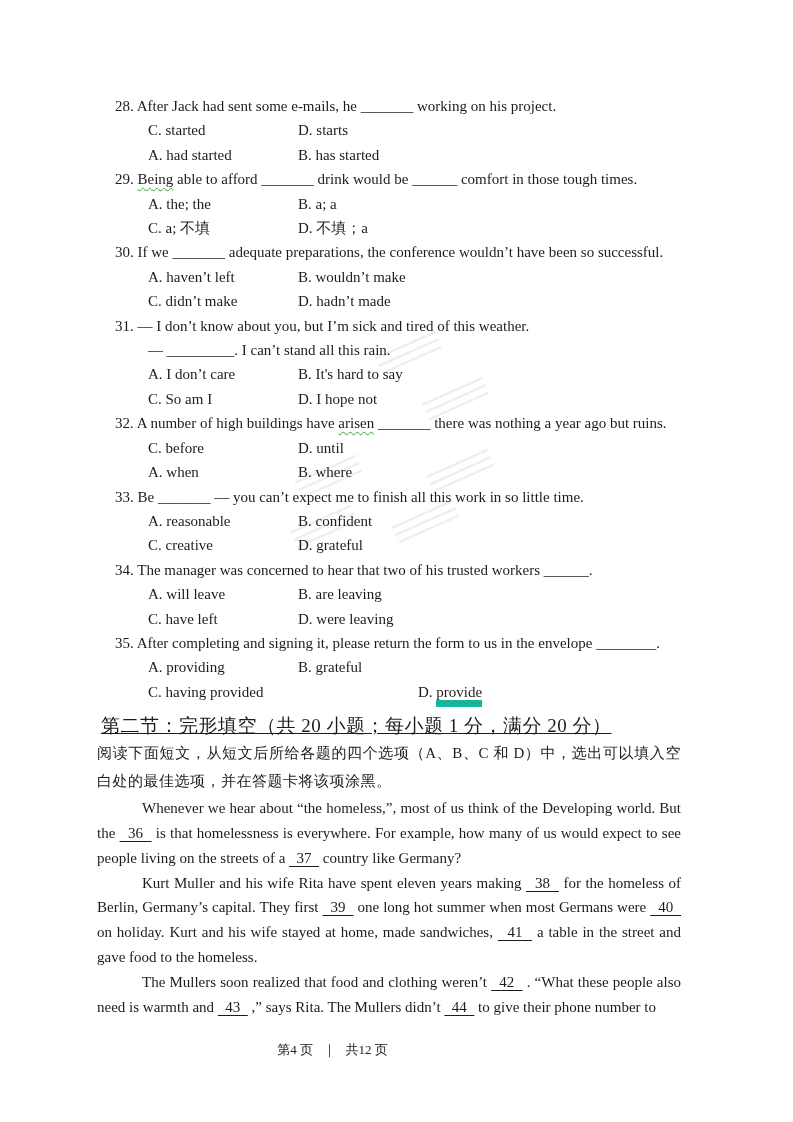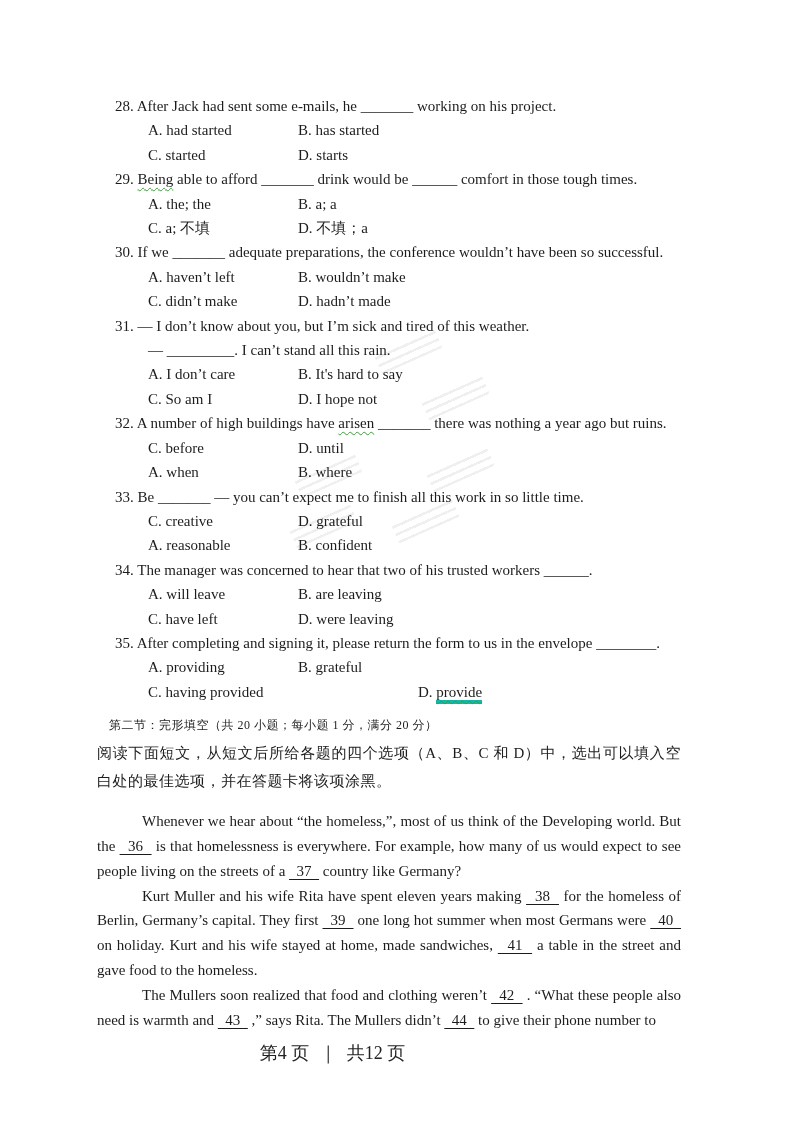--- a/index.html
+++ b/index.html
@@ -24,35 +24,35 @@
   .opt-row{padding-left:51px;}
   .opt-row .opt:first-child{display:inline-block;width:150px;}
   .opt-row.wide .opt:first-child{width:270px;}
   .wavy{
     text-decoration-line:underline;
     text-decoration-style:wavy;
     text-decoration-color:#3c9b3c;
     text-decoration-thickness:1px;
     text-underline-offset:3px;
   }
-  .wavy.solid{border-bottom:4px solid #14b8a6;}
+  .wavy.solid{border-bottom:7px solid #14b8a6;}
   
   .section-header{
-    font-size:12px;font-weight:normal;margin:7px 0 0 12px;
-    line-height:29px;letter-spacing:0.5px;
+    font-size:19px;font-weight:normal;margin:7px 0 0 4px;
+    line-height:29px;letter-spacing:0.5px;text-decoration:underline;
   }
   .instructions{margin:0;text-align:justify;line-height:27.5px;letter-spacing:0.5px;}
   
-  .passage{margin-top:14px;}
+  .passage{margin-top:1px;}
   .para{margin:0;text-align:justify;text-indent:45px;line-height:24.8px;}
   .blank{text-decoration:underline;text-underline-offset:3px;white-space:pre;}
   
   .footer{
     position:absolute;top:1041px;left:0;width:665px;
-    text-align:center;font-size:18px;color:#222;
+    text-align:center;font-size:13px;color:#222;
   }
   .footer span{margin:0 5px;}
   
   .wm{
     position:absolute;width:66px;height:22px;opacity:0.14;
     transform:rotate(-24deg);
     background:repeating-linear-gradient(0deg,#8f8f8f 0 2.5px,transparent 2.5px 8px);
     border-radius:2px;pointer-events:none;
   }
 </style>
@@ -65,22 +65,22 @@
   <div class="wm" style="left:422px;top:386px;"></div>
   <div class="wm" style="left:295px;top:464px;"></div>
   <div class="wm" style="left:427px;top:458px;"></div>
   <div class="wm" style="left:290px;top:514px;"></div>
   <div class="wm" style="left:392px;top:509px;"></div>
 
   <main class="content">
     <section id="questions">
         <div class="question">
           <div class="stem"><span class="qnum">28. </span>After Jack had sent some e-mails, he _______ working on his project.</div>
+          <div class="opt-row"><span class="opt">C. started</span><span class="opt">D. starts</span></div>
           <div class="opt-row"><span class="opt">A. had started</span><span class="opt">B. has started</span></div>
-          <div class="opt-row"><span class="opt">C. started</span><span class="opt">D. starts</span></div>
         </div>
         <div class="question">
           <div class="stem"><span class="qnum">29. </span><span class="wavy">Being</span> able to afford _______ drink would be ______ comfort in those tough times.</div>
           <div class="opt-row"><span class="opt">A. the; the</span><span class="opt">B. a; a</span></div>
           <div class="opt-row"><span class="opt">C. a; 不填</span><span class="opt">D. 不填；a</span></div>
         </div>
         <div class="question">
           <div class="stem"><span class="qnum">30. </span>If we _______ adequate preparations, the conference wouldn’t have been so successful.</div>
           <div class="opt-row"><span class="opt">A. haven’t left</span><span class="opt">B. wouldn’t make</span></div>
           <div class="opt-row"><span class="opt">C. didn’t make</span><span class="opt">D. hadn’t made</span></div>
@@ -91,22 +91,22 @@
           <div class="opt-row"><span class="opt">A. I don’t care</span><span class="opt">B. It's hard to say</span></div>
           <div class="opt-row"><span class="opt">C. So am I</span><span class="opt">D. I hope not</span></div>
         </div>
         <div class="question">
           <div class="stem"><span class="qnum">32. </span>A number of high buildings have <span class="wavy">arisen</span> _______ there was nothing a year ago but ruins.</div>
           <div class="opt-row"><span class="opt">C. before</span><span class="opt">D. until</span></div>
           <div class="opt-row"><span class="opt">A. when</span><span class="opt">B. where</span></div>
         </div>
         <div class="question">
           <div class="stem"><span class="qnum">33. </span>Be _______ — you can’t expect me to finish all this work in so little time.</div>
+          <div class="opt-row"><span class="opt">A. reasonable</span><span class="opt">B. confident</span></div>
           <div class="opt-row"><span class="opt">C. creative</span><span class="opt">D. grateful</span></div>
-          <div class="opt-row"><span class="opt">A. reasonable</span><span class="opt">B. confident</span></div>
         </div>
         <div class="question">
           <div class="stem"><span class="qnum">34. </span>The manager was concerned to hear that two of his trusted workers ______.</div>
           <div class="opt-row"><span class="opt">A. will leave</span><span class="opt">B. are leaving</span></div>
           <div class="opt-row"><span class="opt">C. have left</span><span class="opt">D. were leaving</span></div>
         </div>
         <div class="question">
           <div class="stem"><span class="qnum">35. </span>After completing and signing it, please return the form to us in the envelope ________.</div>
           <div class="opt-row"><span class="opt">A. providing</span><span class="opt">B. grateful</span></div>
           <div class="opt-row wide"><span class="opt">C. having provided</span><span class="opt">D. <span class="wavy solid">provide</span></span></div>

